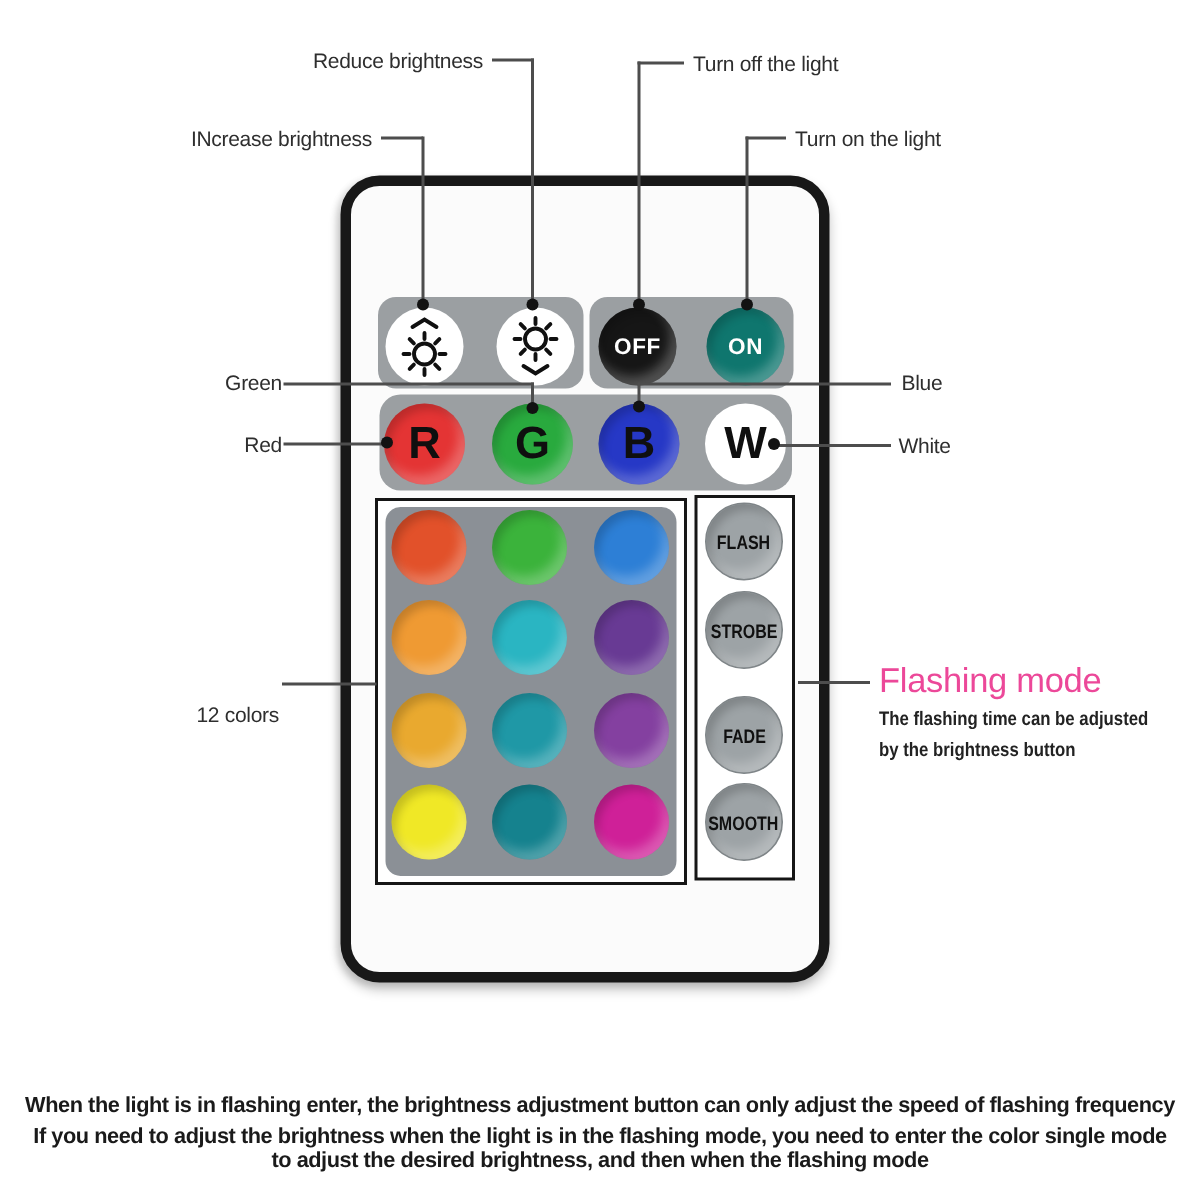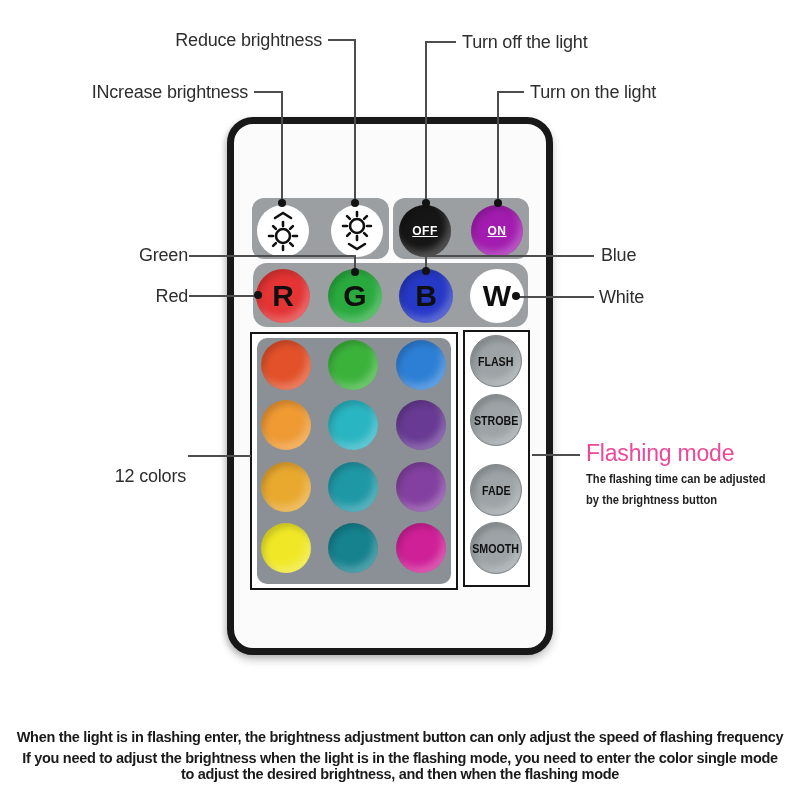--- a/index.html
+++ b/index.html
@@ -2,39 +2,39 @@
 <html><head>
 <meta charset="utf-8">
 <style>
   html,body{margin:0;padding:0;}
   body{
     width:800px;height:800px;position:relative;background:#ffffff;
     font-family:"Liberation Sans", sans-serif;color:#2d2d2d;overflow:hidden;
   }
   .abs{position:absolute;}
   
-  .lbl{position:absolute;font-size:18px;line-height:21px;letter-spacing:-0.2px;
+  .lbl{position:absolute;font-size:14px;line-height:21px;letter-spacing:-0.2px;
        color:#2e2e2e;white-space:nowrap;}
   .lbl-big{font-size:23px;line-height:26px;color:#ec4899;}
   .note{position:absolute;font-size:13px;font-weight:700;line-height:20px;
         color:#222;transform:scaleX(0.86);transform-origin:0 0;white-space:nowrap;}
   
   .ln{position:absolute;background:#4d4d4d;z-index:30;}
   .dot{position:absolute;width:8px;height:8px;background:#121212;border-radius:50%;z-index:31;}
   
   .remote{position:absolute;left:227px;top:117px;width:326px;height:538px;
           box-sizing:border-box;border:7px solid #181818;border-radius:26px;
           background:#fbfbfb;box-shadow:0 5px 8px rgba(0,0,0,0.22), -3px 2px 4px rgba(0,0,0,0.10);z-index:1;}
   .pad{position:absolute;background:#9b9fa2;border-radius:12px;z-index:2;}
   .circle{position:absolute;border-radius:50%;display:flex;align-items:center;
           justify-content:center;z-index:3;box-sizing:border-box;}
   .gloss{box-shadow:inset 3px 4px 6px rgba(0,0,0,0.18), inset -4px -6px 7px rgba(255,255,255,0.25);}
   .btn-white{background:#ffffff;}
   .rgbw-letter{font-size:30px;font-weight:600;color:#0f0f0f;}
-  .pow-label{font-size:12px;font-weight:700;letter-spacing:0.5px;color:#ffffff;text-decoration:underline;}
+  .pow-label{font-size:15px;font-weight:700;letter-spacing:0.5px;color:#ffffff;}
   .panel-box{position:absolute;background:#ffffff;border:2px solid #151515;box-sizing:border-box;z-index:2;}
   .grid-panel{position:absolute;background:#8b9096;border-radius:10px;z-index:2;}
   .mode-circle{background:#9da3a6;border:1px solid #7e8487;}
   .mode-label{font-size:13px;font-weight:700;color:#101010;transform:scaleX(0.82);white-space:nowrap;}
   
   .foot{position:absolute;left:0;width:800px;text-align:center;font-size:14.5px;
         font-weight:600;letter-spacing:-0.3px;color:#1a1a1a;}
   svg{display:block;}
 </style>
 </head>
@@ -66,21 +66,21 @@
         <path d="M 10 -5 L 14 -5 M -10 -5 L -14 -5 M 0 5 L 0 9 M 0 -15 L 0 -19
                  M 7.1 2.1 L 9.9 4.9 M 7.1 -12.1 L 9.9 -14.9
                  M -7.1 -12.1 L -9.9 -14.9 M -7.1 2.1 L -9.9 4.9"></path>
       </g>
     </svg>
   </div>
 
   <div class="circle gloss" style="left: 399px; top: 205px; width: 52px; height: 52px; background-color: rgb(22, 22, 22);">
     <span class="pow-label">OFF</span>
   </div>
-  <div class="circle gloss" style="left: 471px; top: 205px; width: 52px; height: 52px; background-color: #a21caf;">
+  <div class="circle gloss" style="left: 471px; top: 205px; width: 52px; height: 52px; background-color: #0f766e;">
     <span class="pow-label">ON</span>
   </div>
 
   <div class="pad" style="left:253px;top:263px;width:275px;height:64px;border-radius:14px;"></div>
   <div class="circle gloss" style="left: 256px; top: 269px; width: 54px; height: 54px; background-color: rgb(228, 52, 52);">
     <span class="rgbw-letter">R</span>
   </div>
   <div class="circle gloss" style="left: 328px; top: 269px; width: 54px; height: 54px; background-color: rgb(41, 170, 62);">
     <span class="rgbw-letter">G</span>
   </div>

